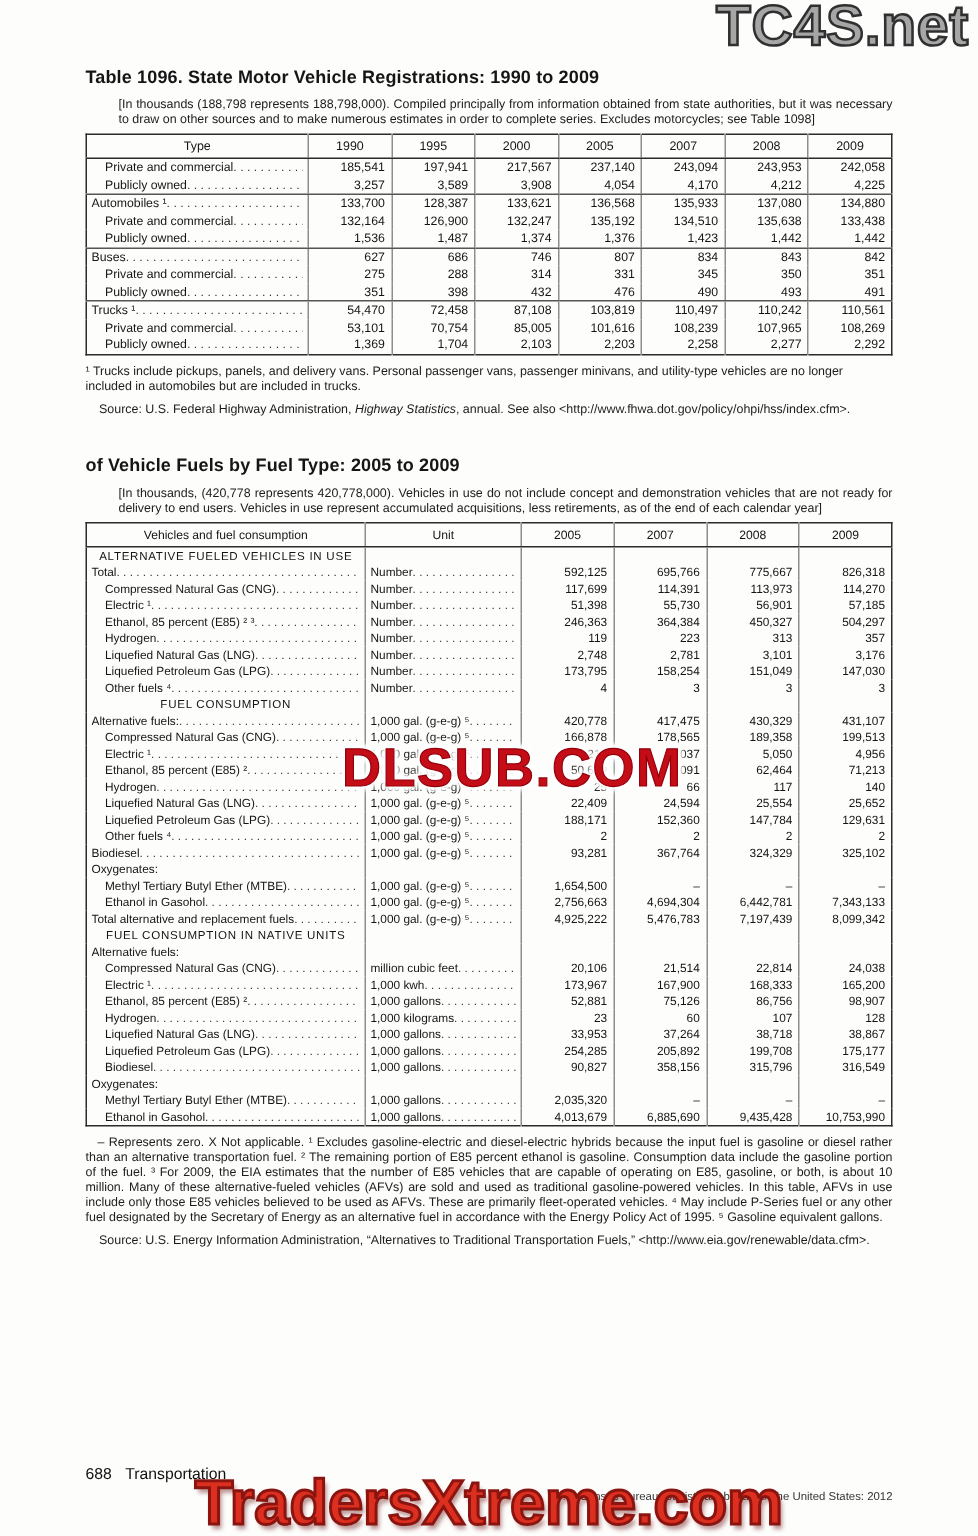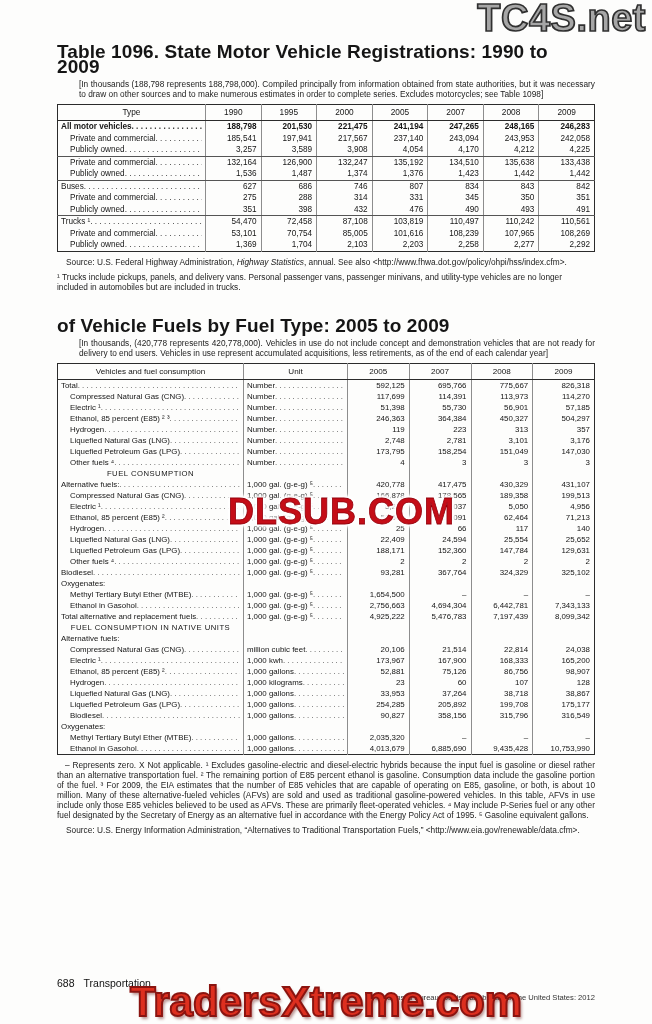--- a/index.html
+++ b/index.html
@@ -4,21 +4,21 @@
 <style>
   * { margin:0; padding:0; box-sizing:border-box; }
   html,body { background:#d8d8d8; }
   .page {
     position:relative; width:652px; height:1024px; margin:0 auto;
     background:#fdfdfc; overflow:hidden; color:#151515;
     font-family:"Liberation Sans", sans-serif;
   }
   .content { padding:44px 57px 0 57px; }
 
-  .tbl-title { font-size:19px; font-weight:bold; line-height:15px; margin-bottom:5px; letter-spacing:.1px; }
+  .tbl-title { font-size:12px; font-weight:bold; line-height:15px; margin-bottom:5px; letter-spacing:.1px; }
   .tbl-note  { font-size:8.3px; line-height:10px; text-align:justify; margin-bottom:5px; color:#1c1c1c;margin-left:22px; }
 
   table { border-collapse:collapse; table-layout:fixed; width:100%; }
   .t96, .t97 { border:1px solid #2b2b2b; }
   th, td { border-left:1px solid #8d8d8d; padding:0 3px; overflow:hidden; }
   th:first-child, td:first-child { border-left:none;margin-top:41px; }
   thead th { border-bottom:1px solid #2b2b2b; font-weight:normal; text-align:center; }
 
   .t96 th { font-size:8.3px; line-height:15px; }
   .t96 td { font-size:8.2px; line-height:11.5px; white-space:nowrap; }
@@ -91,35 +91,20 @@
             <th>1990</th>
             <th>1995</th>
             <th>2000</th>
             <th>2005</th>
             <th>2007</th>
             <th>2008</th>
             <th>2009</th>
           </tr>
         </thead>
       <tbody>
-          <tr class="bold ">
-            <td class="label">
-              <div class="lblflex">
-                <span class="lbl">All motor vehicles</span>
-                <span class="leader"></span>
-              </div>
-            </td>
-            <td class="num">188,798</td>
-            <td class="num">201,530</td>
-            <td class="num">221,475</td>
-            <td class="num">241,194</td>
-            <td class="num">247,265</td>
-            <td class="num">248,165</td>
-            <td class="num">246,283</td>
-          </tr>
           <tr>
             <td class="label">
               <div class="lblflex">
                 <span class="lbl ind1">Private and commercial</span>
                 <span class="leader"></span>
               </div>
             </td>
             <td class="num">185,541</td>
             <td class="num">197,941</td>
             <td class="num">217,567</td>
@@ -139,20 +124,35 @@
             <td class="num">3,589</td>
             <td class="num">3,908</td>
             <td class="num">4,054</td>
             <td class="num">4,170</td>
             <td class="num">4,212</td>
             <td class="num">4,225</td>
           </tr>
           <tr>
             <td class="label">
               <div class="lblflex">
+                <span class="lbl">Automobiles ¹</span>
+                <span class="leader"></span>
+              </div>
+            </td>
+            <td class="num">133,700</td>
+            <td class="num">128,387</td>
+            <td class="num">133,621</td>
+            <td class="num">136,568</td>
+            <td class="num">135,933</td>
+            <td class="num">137,080</td>
+            <td class="num">134,880</td>
+          </tr>
+          <tr>
+            <td class="label">
+              <div class="lblflex">
                 <span class="lbl ind1">Private and commercial</span>
                 <span class="leader"></span>
               </div>
             </td>
             <td class="num">132,164</td>
             <td class="num">126,900</td>
             <td class="num">132,247</td>
             <td class="num">135,192</td>
             <td class="num">134,510</td>
             <td class="num">135,638</td>
@@ -259,22 +259,22 @@
             <td class="num">1,704</td>
             <td class="num">2,103</td>
             <td class="num">2,203</td>
             <td class="num">2,258</td>
             <td class="num">2,277</td>
             <td class="num">2,292</td>
           </tr>
         </tbody>
     </table>
 
+    <p class="fnote">¹ Trucks include pickups, panels, and delivery vans. Personal passenger vans, passenger minivans, and utility-type vehicles are no longer included in automobiles but are included in trucks.</p>
     <p class="fnote src"><span>Source: U.S. Federal Highway Administration, </span><i>Highway Statistics</i><span>, annual. See also &lt;http://www.fhwa.dot.gov/policy/ohpi/hss/index.cfm&gt;.</span></p>
-    <p class="fnote">¹ Trucks include pickups, panels, and delivery vans. Personal passenger vans, passenger minivans, and utility-type vehicles are no longer included in automobiles but are included in trucks.</p>
 
     <div class="tbl-title t2">
       <div>of Vehicle Fuels by Fuel Type: 2005 to 2009</div>
     </div>
     <p class="tbl-note">[In thousands, (420,778 represents 420,778,000). Vehicles in use do not include concept and demonstration vehicles that are not ready for delivery to end users. Vehicles in use represent accumulated acquisitions, less retirements, as of the end of each calendar year]</p>
 
     <table class="t97">
       <colgroup>
         <col style="width:186px">
           <col style="width:104px">
@@ -287,20 +287,28 @@
           <tr>
             <th>Vehicles and fuel consumption</th>
             <th>Unit</th>
             <th>2005</th>
             <th>2007</th>
             <th>2008</th>
             <th>2009</th>
           </tr>
         </thead>
       <tbody>
+          <tr class="secrow">
+            <td class="sechead">ALTERNATIVE FUELED VEHICLES IN USE</td>
+            <td></td>
+            <td></td>
+            <td></td>
+            <td></td>
+            <td></td>
+          </tr>
           <tr>
             <td class="label">
               <div class="lblflex">
                 <span class="lbl">Total</span>
                 <span class="leader"></span>
               </div>
             </td>
             <td class="unit">
               <div class="lblflex">
                 <span class="lbl">Number</span>

